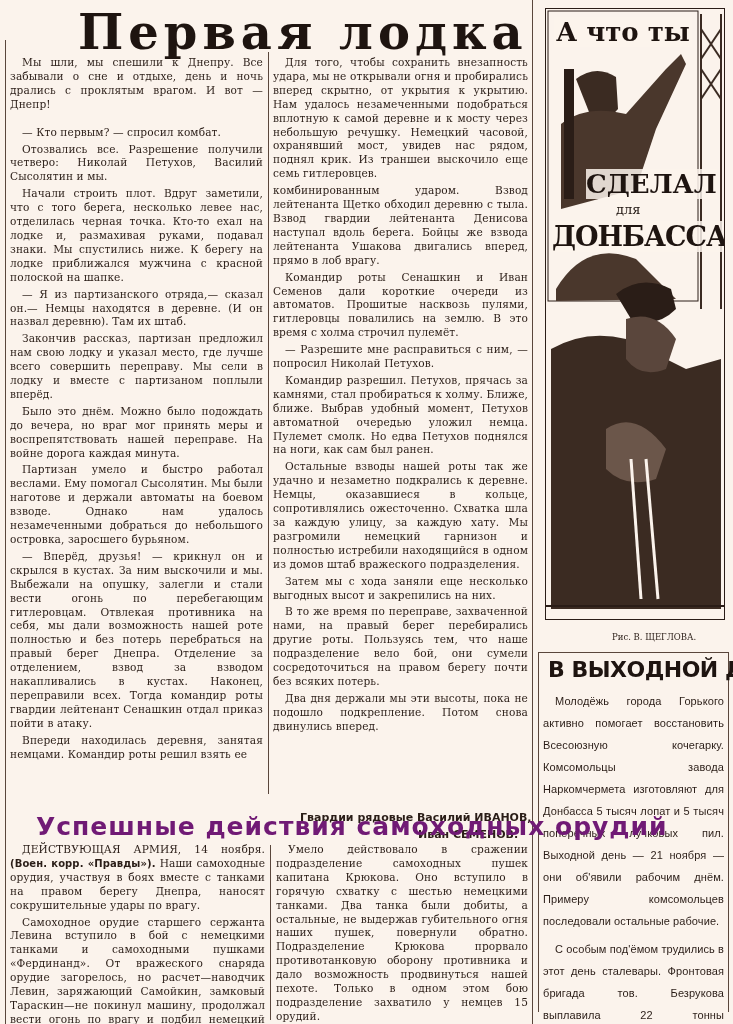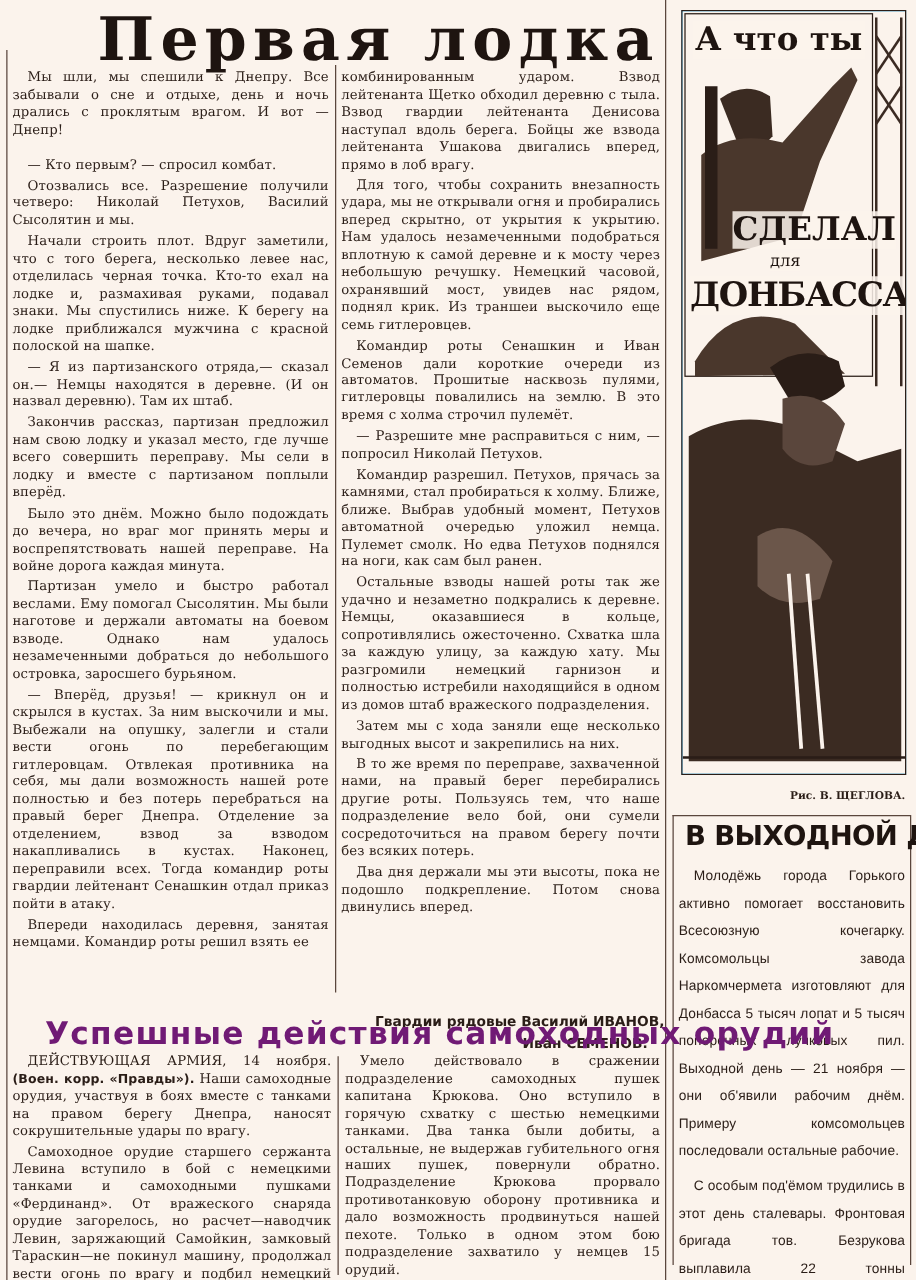--- a/index.html
+++ b/index.html
@@ -28,21 +28,21 @@
     font-size:25px; letter-spacing:1px; color:#701a75; white-space:nowrap;
   }
   .title3 {
     font-family:"DejaVu Sans", sans-serif; font-weight:bold;
     font-size:22px; color:#1e1410; white-space:nowrap; letter-spacing:-0.5px;
   }
   .sign { font-family:"DejaVu Sans", sans-serif; font-weight:bold; font-size:11px;margin-top:48px; }
   .sans p { font-family:Liberation Sans, sans-serif; font-size:11px; line-height:22px; }
   .caption { font-size:8.5px; font-family:"DejaVu Serif", serif; }
   .poster {
-    background:#7dd3fc; border:1px solid #2a1d17; overflow:hidden;
+    background:#c2410c; border:1px solid #2a1d17; overflow:hidden;
   }
 </style>
 </head>
 <body>
 
 <div class="vrule" style="left:5px;top:40px;height:984px;"></div>
 <div class="vrule" style="left:268px;top:52px;height:742px;"></div>
 <div class="vrule" style="left:532px;top:0px;height:1024px;"></div>
 <div class="vrule" style="left:270px;top:845px;height:175px;"></div>
 <div class="hrule" style="left:538px;top:652px;width:190px;"></div>
@@ -58,22 +58,22 @@
   <p>Начали строить плот. Вдруг заметили, что с того берега, несколько левее нас, отделилась черная точка. Кто-то ехал на лодке и, размахивая руками, подавал знаки. Мы спустились ниже. К берегу на лодке приближался мужчина с красной полоской на шапке.</p>
   <p>— Я из партизанского отряда,— сказал он.— Немцы находятся в деревне. (И он назвал деревню). Там их штаб.</p>
   <p>Закончив рассказ, партизан предложил нам свою лодку и указал место, где лучше всего совершить переправу. Мы сели в лодку и вместе с партизаном поплыли вперёд.</p>
   <p>Было это днём. Можно было подождать до вечера, но враг мог принять меры и воспрепятствовать нашей переправе. На войне дорога каждая минута.</p>
   <p>Партизан умело и быстро работал веслами. Ему помогал Сысолятин. Мы были наготове и держали автоматы на боевом взводе. Однако нам удалось незамеченными добраться до небольшого островка, заросшего бурьяном.</p>
   <p>— Вперёд, друзья! — крикнул он и скрылся в кустах. За ним выскочили и мы. Выбежали на опушку, залегли и стали вести огонь по перебегающим гитлеровцам. Отвлекая противника на себя, мы дали возможность нашей роте полностью и без потерь перебраться на правый берег Днепра. Отделение за отделением, взвод за взводом накапливались в кустах. Наконец, переправили всех. Тогда командир роты гвардии лейтенант Сенашкин отдал приказ пойти в атаку.</p>
   <p>Впереди находилась деревня, занятая немцами. Командир роты решил взять ее</p>
 </div>
 
 <div class="abs col" style="left:273px;top:56px;width:255px;">
+  <p>Для того, чтобы сохранить внезапность удара, мы не открывали огня и пробирались вперед скрытно, от укрытия к укрытию. Нам удалось незамеченными подобраться вплотную к самой деревне и к мосту через небольшую речушку. Немецкий часовой, охранявший мост, увидев нас рядом, поднял крик. Из траншеи выскочило еще семь гитлеровцев.</p>
   <p style="text-indent:0">комбинированным ударом. Взвод лейтенанта Щетко обходил деревню с тыла. Взвод гвардии лейтенанта Денисова наступал вдоль берега. Бойцы же взвода лейтенанта Ушакова двигались вперед, прямо в лоб врагу.</p>
-  <p>Для того, чтобы сохранить внезапность удара, мы не открывали огня и пробирались вперед скрытно, от укрытия к укрытию. Нам удалось незамеченными подобраться вплотную к самой деревне и к мосту через небольшую речушку. Немецкий часовой, охранявший мост, увидев нас рядом, поднял крик. Из траншеи выскочило еще семь гитлеровцев.</p>
   <p>Командир роты Сенашкин и Иван Семенов дали короткие очереди из автоматов. Прошитые насквозь пулями, гитлеровцы повалились на землю. В это время с холма строчил пулемёт.</p>
   <p>— Разрешите мне расправиться с ним, — попросил Николай Петухов.</p>
   <p>Командир разрешил. Петухов, прячась за камнями, стал пробираться к холму. Ближе, ближе. Выбрав удобный момент, Петухов автоматной очередью уложил немца. Пулемет смолк. Но едва Петухов поднялся на ноги, как сам был ранен.</p>
   <p>Остальные взводы нашей роты так же удачно и незаметно подкрались к деревне. Немцы, оказавшиеся в кольце, сопротивлялись ожесточенно. Схватка шла за каждую улицу, за каждую хату. Мы разгромили немецкий гарнизон и полностью истребили находящийся в одном из домов штаб вражеского подразделения.</p>
   <p>Затем мы с хода заняли еще несколько выгодных высот и закрепились на них.</p>
   <p>В то же время по переправе, захваченной нами, на правый берег перебирались другие роты. Пользуясь тем, что наше подразделение вело бой, они сумели сосредоточиться на правом берегу почти без всяких потерь.</p>
   <p>Два дня держали мы эти высоты, пока не подошло подкрепление. Потом снова двинулись вперед.</p>
 </div>
 
 <div class="abs sign" style="left:300px;top:763px;">Гвардии рядовые Василий ИВАНОВ,</div>
@@ -107,21 +107,21 @@
         <line x1="85" y1="450" x2="95" y2="590"></line>
         <line x1="100" y1="450" x2="112" y2="590"></line>
       </g>
     <rect x="0" y="596" width="178" height="2" fill="#2a1d17"></rect>
   </svg>
   <div class="abs" style="left:8px;top:8px;font-family:'DejaVu Serif',serif;font-weight:bold;font-size:26px;color:#1e1410;background:rgba(251,243,236,0.85);padding:0 2px;">А что ты</div>
   <div class="abs" style="left:40px;top:160px;font-family:'DejaVu Serif',serif;font-weight:bold;font-size:26px;color:#1e1410;text-transform:uppercase;background:rgba(251,243,236,0.85);">сделал</div>
   <div class="abs" style="left:70px;top:193px;font-family:'DejaVu Serif',serif;font-size:13px;color:#1e1410;background:rgba(251,243,236,0.85);">для</div>
   <div class="abs" style="left:6px;top:212px;font-family:'DejaVu Serif',serif;font-weight:bold;font-size:27px;color:#1e1410;text-transform:uppercase;letter-spacing:-1px;background:rgba(251,243,236,0.85);">Донбасса?</div>
 </div>
-<div class="abs caption" style="left:632px;top:632px;font-weight:bold;">Рис. В. ЩЕГЛОВА.</div>
+<div class="abs caption" style="left:612px;top:632px;">Рис. В. ЩЕГЛОВА.</div>
 
 <div class="abs title3" style="left:548px;top:657px;">В ВЫХОДНОЙ ДЕНЬ</div>
 <div class="abs col sans" style="left:543px;top:690px;width:181px;">
   <p>Молодёжь города Горького активно помогает восстановить Всесоюзную кочегарку. Комсомольцы завода Наркомчермета изготовляют для Донбасса 5 тысяч лопат и 5 тысяч поперечных лучковых пил. Выходной день — 21 ноября — они об'явили рабочим днём. Примеру комсомольцев последовали остальные рабочие.</p>
   <p style="margin-top:6px">С особым под'ёмом трудились в этот день сталевары. Фронтовая бригада тов. Безрукова выплавила 22 тонны углеродистой стали для пил, выполнив норму на 160 процентов. От сталеваров не отставали прокатчики и рабочие других цехов. Бригада тов. Хурпина прокатала 23 тонны стали. Заточники пил во главе со своим бригадиром тов. Харитоновым выполнили задание на 218 процентов.</p>
 
 </div>
 <div class="abs sign" style="left:682px;top:1008px;font-size:10px;">И. ПОЛУШИН.</div>
 
 <div class="abs title2" style="left:36px;top:812px;">Успешные действия самоходных орудий</div>

